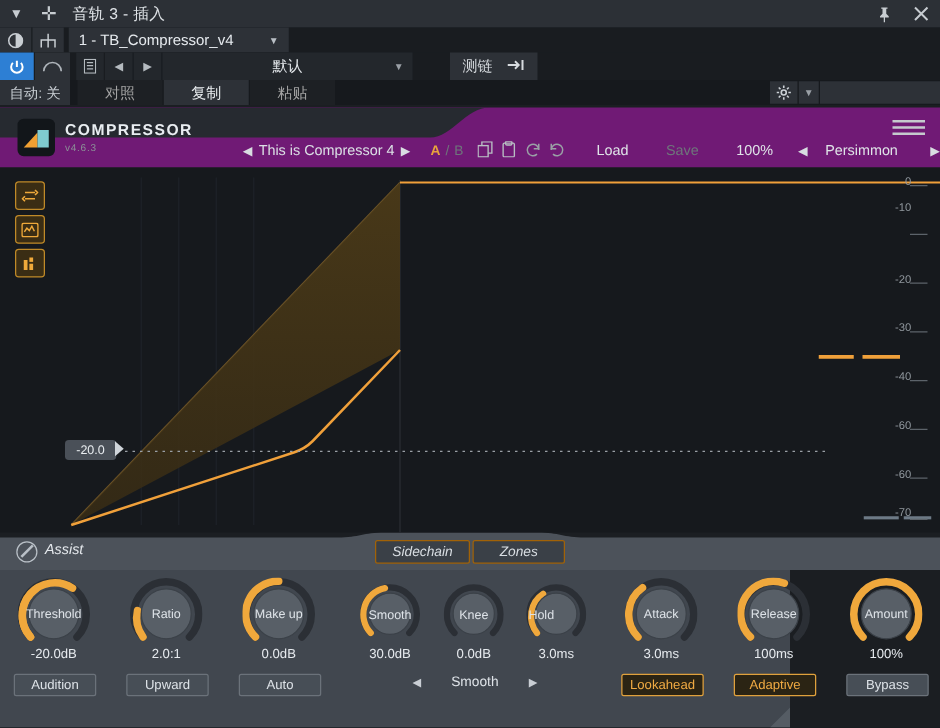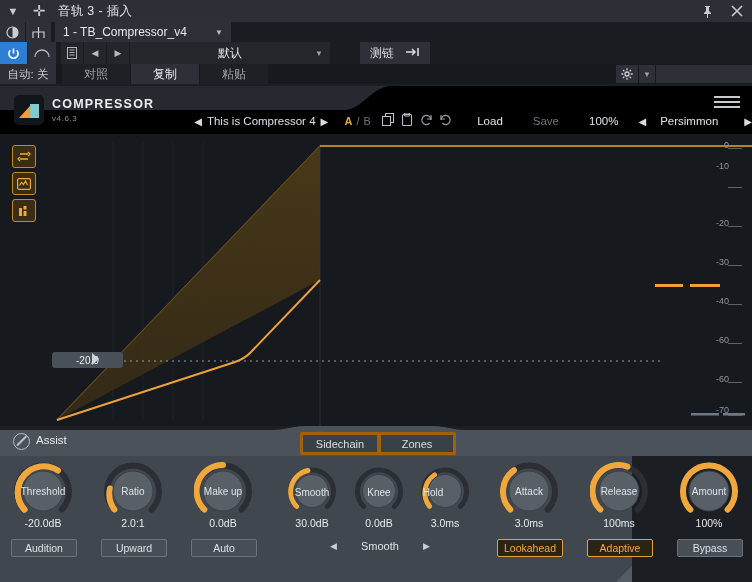--- a/index.html
+++ b/index.html
@@ -49,21 +49,21 @@
   .tbtn.dim{color:#a3a3a3;background:#1d2024;}
   .tbtn.on{color:#e8ecef;background:#2d3137;}
   .gear-wrap{margin-left:auto;display:flex;align-items:center;height:20px;}
   .gearbtn{width:22px;height:18px;background:#2d3137;display:flex;align-items:center;
            justify-content:center;color:#cbd0d5;}
   .gearcar{width:16px;height:18px;background:#2d3137;margin-left:1px;display:flex;
            align-items:center;justify-content:center;color:#9aa0a6;font-size:8px;}
   .gearfill{width:96px;height:18px;background:#2d3137;margin-left:1px;}
 
   
-  .phead{position:absolute;left:0;top:86px;width:752px;height:48px;background:#000000;
+  .phead{position:absolute;left:0;top:86px;width:752px;height:48px;background:#701a75;
          overflow:hidden;}
   .plogo{position:absolute;left:14px;top:9px;width:30px;height:30px;background:#12161a;
          border-radius:5px;overflow:hidden;}
   .plogo .tri{position:absolute;left:5px;bottom:7px;width:0;height:0;
               border-left:11px solid transparent;border-bottom:12px solid #f0a032;}
   .plogo .rect{position:absolute;right:5px;bottom:7px;width:9px;height:14px;background:#7fcbd0;}
   .ptitle{position:absolute;left:52px;top:11px;color:#e9edf1;font-size:12.5px;
           letter-spacing:1.2px;font-weight:bold;}
   .pver{position:absolute;left:52px;top:28px;color:#8b9197;font-size:8px;letter-spacing:.6px;}
   .hamb{position:absolute;right:12px;top:10px;width:26px;}
@@ -87,36 +87,36 @@
 
   
   .graph{position:absolute;left:0;top:134px;width:752px;height:292px;background:#16191d;}
   .gcanvas{position:absolute;left:0;top:0;width:752px;height:292px;}
   .lefticons{position:absolute;left:12px;top:11px;width:22px;}
   .licon{width:22px;height:21px;border:1px solid #c08a28;border-radius:3px;
          background:#3a2d14;margin-bottom:4px;display:flex;align-items:center;
          justify-content:center;color:#efa93a;font-size:11px;}
   .thr-tag{position:absolute;left:52px;top:218px;height:16px;background:#4a5058;
            border-radius:3px;display:flex;align-items:center;justify-content:center;
-           padding:0 24px;color:#e9edf0;font-size:10px;}
+           padding:0 9px;color:#e9edf0;font-size:10px;}
   .thr-arrow{position:absolute;left:92px;top:219px;width:0;height:0;
              border-top:6px solid transparent;border-bottom:6px solid transparent;
              border-left:7px solid #cfd4d9;}
   .scale{position:absolute;right:6px;top:0;width:44px;height:292px;}
   .tick{position:absolute;right:17px;color:#8f969c;font-size:9px;text-align:right;}
   .tickline{position:absolute;right:4px;width:14px;height:1px;background:#5c636a;}
 
   
-  .assistwrap{position:absolute;left:0;top:426px;width:744px;height:30px;}
+  .assistwrap{position:absolute;left:0;top:426px;width:744px;height:30px;font-style:italic;}
   .assist-ic{position:absolute;left:13px;top:7px;width:15px;height:15px;border-radius:50%;
              border:1.5px solid #b9c0c7;}
   .assist-ic:after{content:"";position:absolute;left:1px;top:5.5px;width:13px;height:1.5px;
              background:#b9c0c7;transform:rotate(-45deg);}
   .assist-lb{position:absolute;left:36px;top:8px;color:#e5e9ed;font-size:11.5px;}
-  .tabbtn{position:absolute;top:6px;height:17px;background:#3a4047;border:3px solid #a16207;
+  .tabbtn{position:absolute;top:6px;height:17px;background:#3a4047;border:1px solid #a16207;
           border-radius:2px;display:flex;align-items:center;justify-content:center;
           color:#d9dee3;font-size:11px;}
 
   
   .panel{position:absolute;left:0;top:456px;width:632px;height:126px;background:#41474f;}
   .knob{position:absolute;}
   .knoblabel{position:absolute;width:110px;text-align:center;color:#dee3e8;font-size:10px;}
   .knobval{position:absolute;width:110px;text-align:center;color:#e6eaee;font-size:10.5px;}
   .pbtn{position:absolute;height:16px;border:1px solid #6b727a;border-radius:2px;
         background:#474e56;display:flex;align-items:center;justify-content:center;

